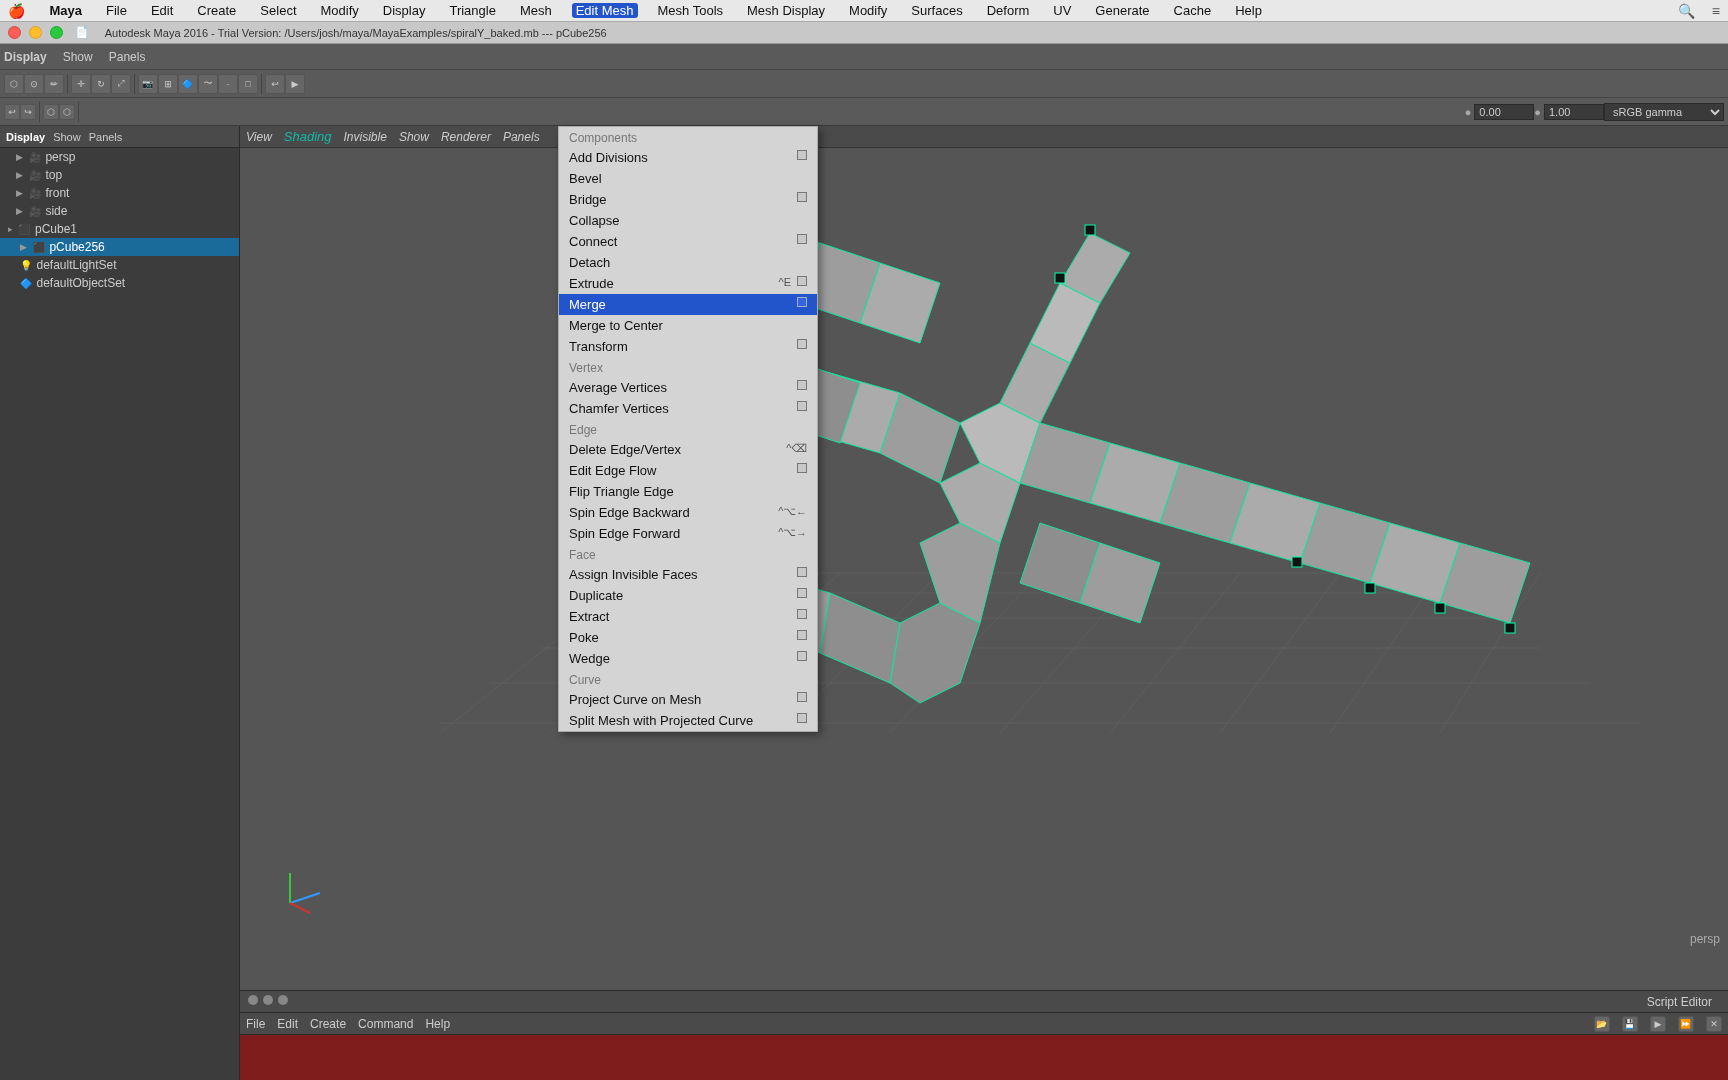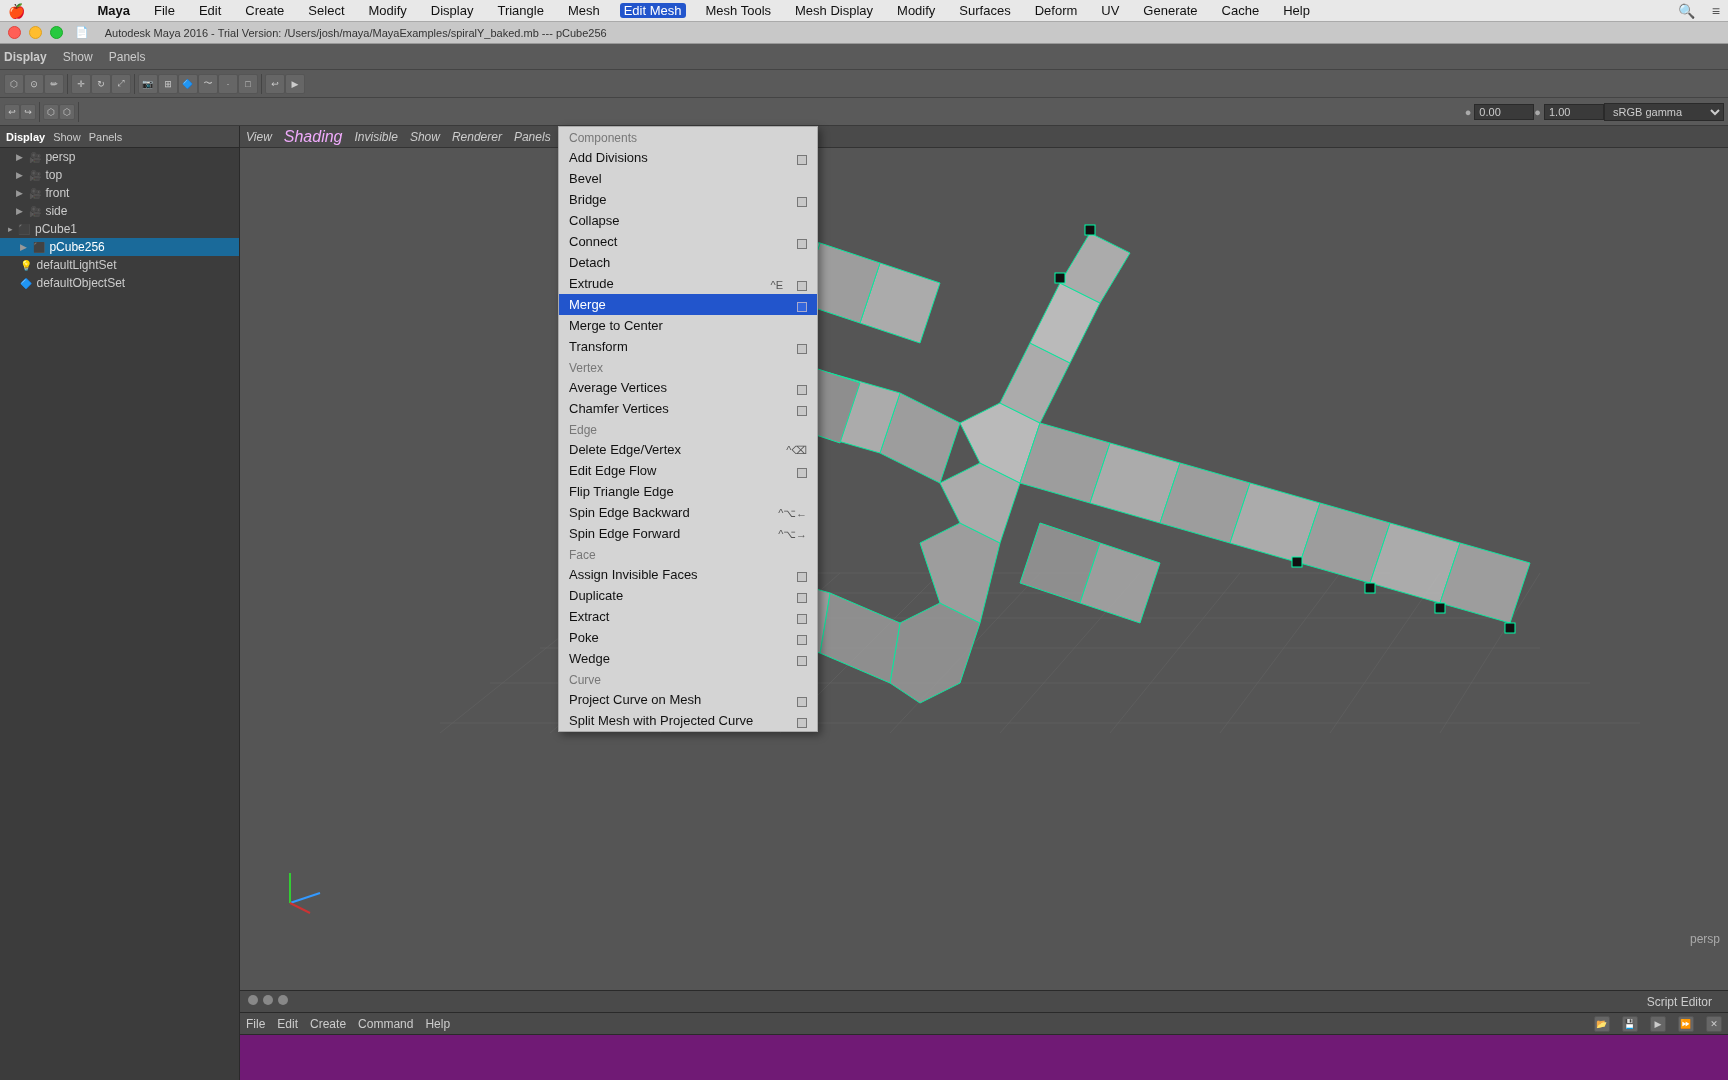--- a/index.html
+++ b/index.html
@@ -170,21 +170,21 @@
       overflow: hidden;
     }
 
     
     #script-editor {
       position: absolute;
       bottom: 0;
       right: 0;
       width: calc(1728px - 240px);
       height: 90px;
-      background: #701a75;
+      background: #7f1d1d;
       border-top: 1px solid #2a2a2a;
       z-index: 50;
     }
     #script-editor-header {
       height: 22px;
       background: #4a4a4a;
       display: flex;
       align-items: center;
       justify-content: center;
       border-bottom: 1px solid #2a2a2a;
@@ -241,26 +241,25 @@
       color: #111;
     }
     .menu-section-label {
       padding: 4px 10px 2px 10px;
       color: #777;
       font-size: 12px;
       cursor: default;
     }
     .menu-row {
       display: flex;
-      align-items: flex-end;
+      align-items: flex-start;
       justify-content: space-between;
       padding: 3px 10px;
       cursor: pointer;
       color: #111;
-      gap: 8px;
     }
     .menu-row.highlighted {
       background: #2255cc;
       color: white;
     }
     .menu-row .menu-label {
       flex: 1;
     }
     .menu-row .menu-shortcut {
       color: #555;
@@ -322,21 +321,21 @@
       font-size: 11px;
       padding: 1px 4px;
       width: 120px;
     }
   </style>
 </head>
 <body>
 
 <div id="menubar">
   <span class="apple-logo">🍎</span>
-  <span class="menu-item" style="font-weight:bold;margin-left:48px;">Maya</span>
+  <span class="menu-item" style="font-weight:bold;">Maya</span>
   <span class="menu-item">File</span>
   <span class="menu-item">Edit</span>
   <span class="menu-item">Create</span>
   <span class="menu-item">Select</span>
   <span class="menu-item">Modify</span>
   <span class="menu-item">Display</span>
   <span class="menu-item">Triangle</span>
   <span class="menu-item">Mesh</span>
   <span class="menu-item active">Edit Mesh</span>
   <span class="menu-item">Mesh Tools</span>
@@ -454,21 +453,21 @@
   <div class="outliner-item" style="padding-left:20px;">
     <span style="font-size:10px;">🔷</span>
     <span>defaultObjectSet</span>
   </div>
 </div>
 
 <div id="viewport">
 
   <div style="height:22px; background:#4a4a4a; display:flex; align-items:center; padding:0 6px; gap:12px; border-bottom:1px solid #333;font-style:italic;">
     <span style="font-size:12px;color:#ccc;cursor:pointer;">View</span>
-    <span style="font-size:16px;color:#f0abfc;cursor:pointer;">Shading</span>
+    <span style="font-size:13px;color:#14b8a6;cursor:pointer;">Shading</span>
     <span style="font-size:12px;color:#ccc;cursor:pointer;">Invisible</span>
     <span style="font-size:12px;color:#ccc;cursor:pointer;">Show</span>
     <span style="font-size:12px;color:#ccc;cursor:pointer;">Renderer</span>
     <span style="font-size:12px;color:#ccc;cursor:pointer;">Panels</span>
   </div>
 
   <svg id="mesh-svg" viewBox="0 0 1488 830" preserveAspectRatio="xMidYMid meet">
 
     <defs>
       <pattern id="grid" width="40" height="40" patternUnits="userSpaceOnUse">

